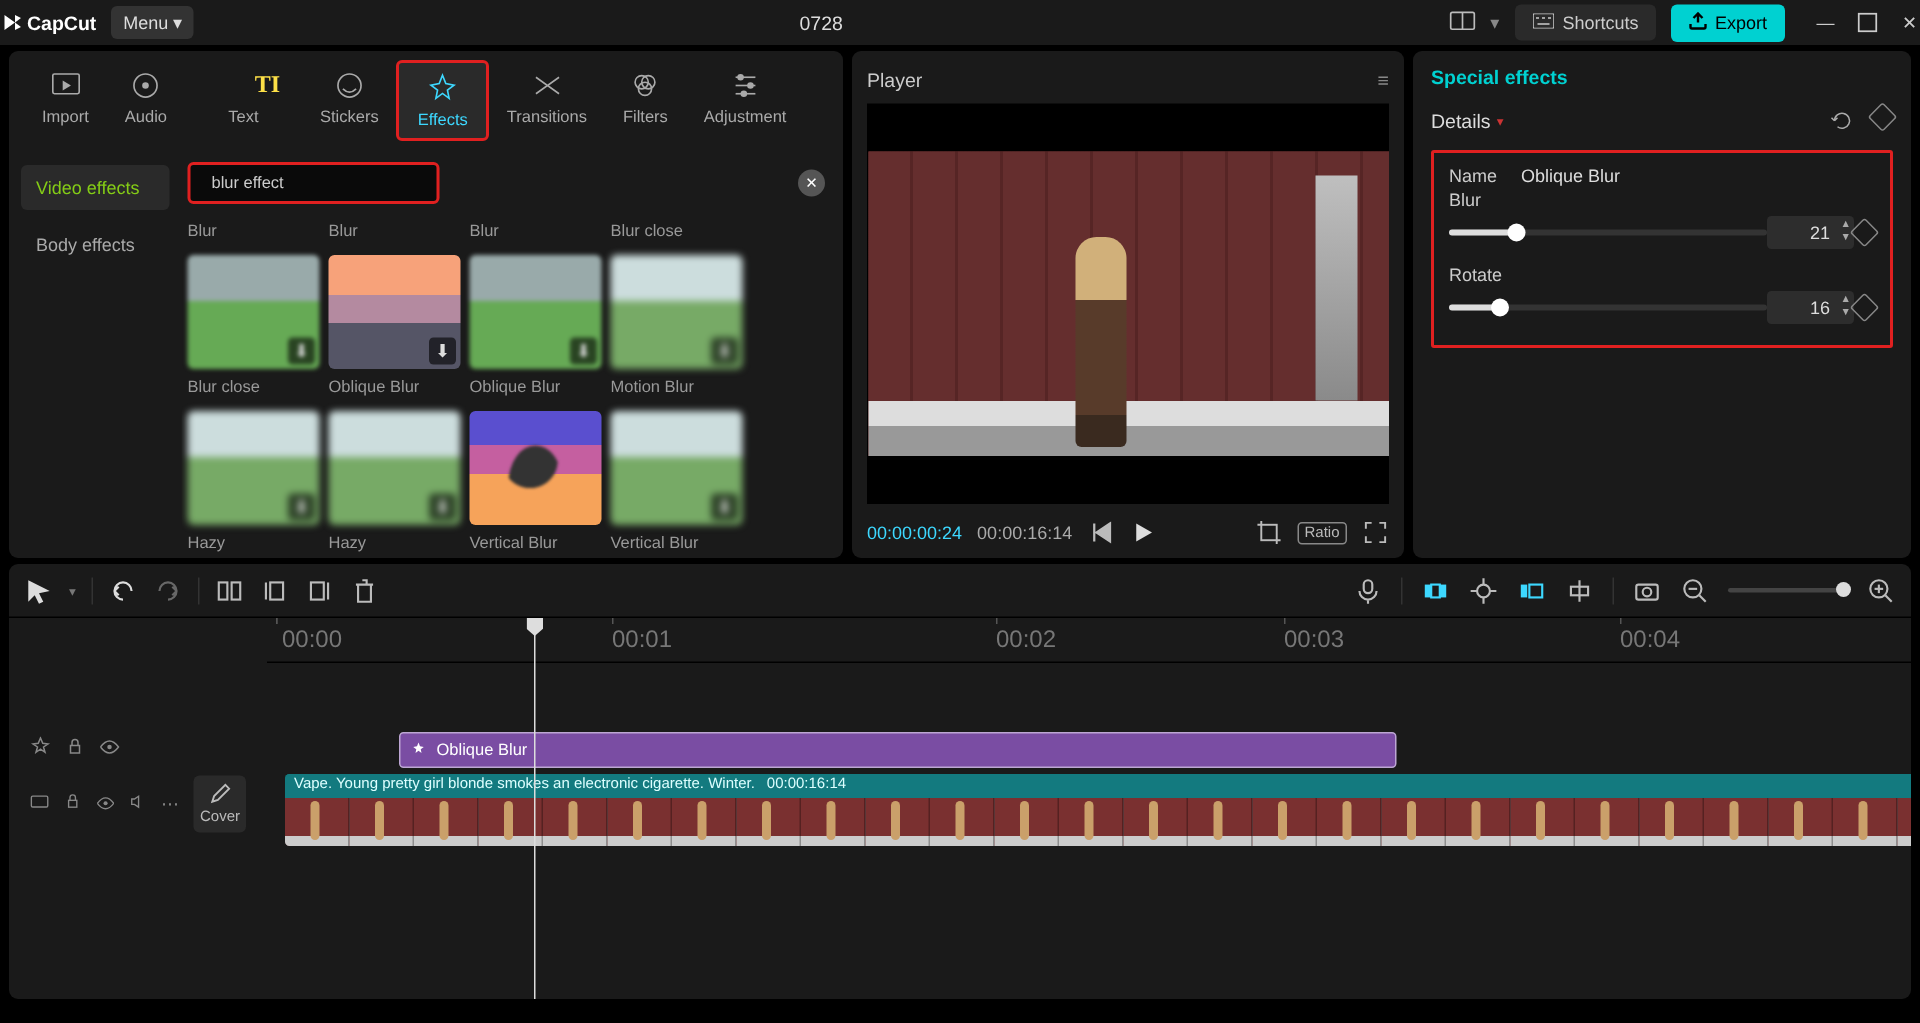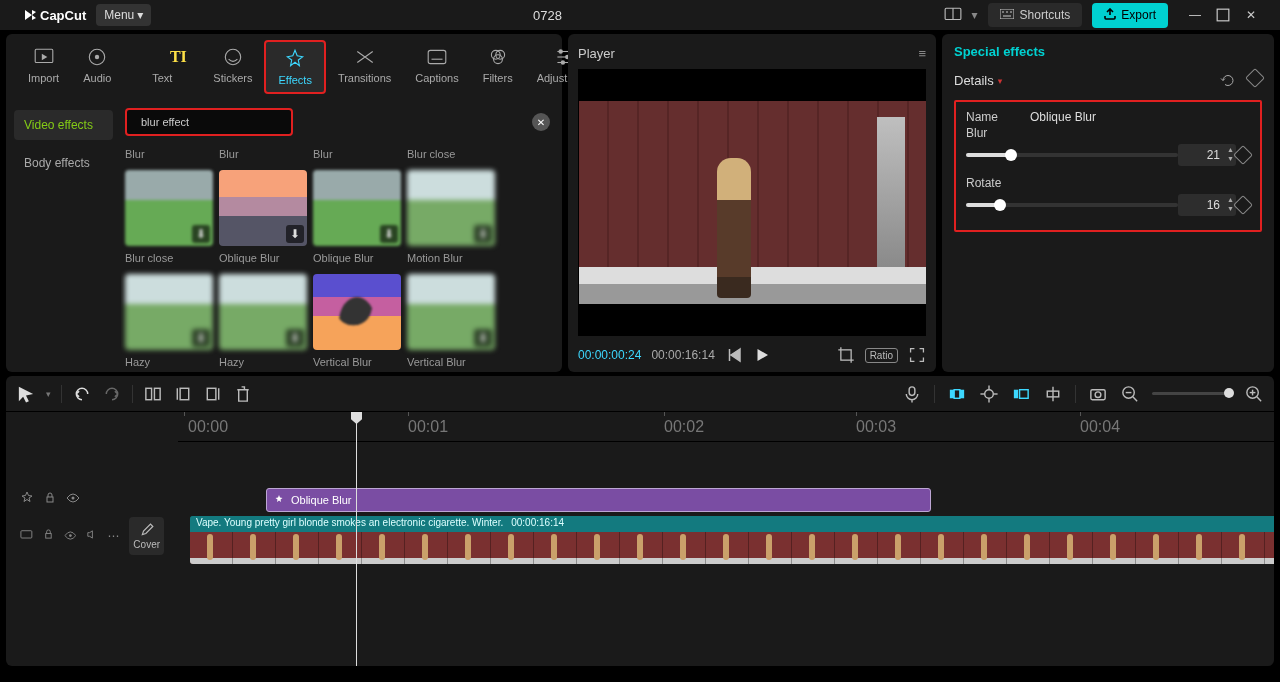--- a/index.html
+++ b/index.html
@@ -1,18 +1,18 @@
 <!DOCTYPE html>
 <html><head>
 <meta charset="utf-8">
 <style>
 * { margin: 0; padding: 0; box-sizing: border-box; font-family: Arial, sans-serif; user-select: none; }
 body { background: #000; width: 1280px; height: 682px; overflow: hidden; color: #b0b0b0; font-size: 12px; }
 
-.titlebar { height: 30px; background: #1a1a1a; display: flex; align-items: center; padding: 0 22px; }
+.titlebar { height: 30px; background: #1a1a1a; display: flex; align-items: center; padding: 0 0; }
 .logo { color: #fff; font-weight: bold; font-size: 13px; display: flex; align-items: center; gap: 2px; }
 .menu-btn { background: #333; color: #ddd; padding: 4px 8px; border-radius: 4px; margin-left: 10px; display: flex; align-items: center; gap: 3px; font-size: 12px; }
 .project-title { flex: 1; text-align: center; color: #ddd; font-size: 13px; }
 .title-right { display: flex; align-items: center; gap: 10px; }
 .shortcuts-btn { background: #2a2a2a; color: #ccc; padding: 5px 12px; border-radius: 4px; display: flex; align-items: center; gap: 6px; font-size: 12px; }
 .export-btn { background: #00d1d1; color: #000; padding: 5px 12px; border-radius: 4px; display: flex; align-items: center; gap: 5px; font-size: 12px; font-weight: 500; }
 .win-controls { display: flex; gap: 14px; color: #ccc; margin-left: 10px; }
 .win-btn { width: 14px; height: 14px; display: flex; align-items: center; justify-content: center; cursor: pointer; }
 
 .top-row { display: flex; gap: 6px; padding: 4px 6px; height: 346px; }
@@ -61,21 +61,21 @@
 .tc-dur { color: #aaa; font-size: 12px; }
 .pc-spacer { flex: 1; }
 .pc-icon { width: 18px; height: 18px; display: flex; align-items: center; justify-content: center; color: #bbb; cursor: pointer; }
 .ratio-chip { border: 1px solid #888; border-radius: 3px; padding: 1px 4px; font-size: 10px; color: #bbb; }
 
 .props-panel { flex: 1; background: #1a1a1a; border-radius: 6px; padding: 10px 12px; }
 .props-title { color: #00d1d1; font-size: 13px; font-weight: 600; padding-bottom: 12px; }
 .props-sub { display: flex; justify-content: space-between; align-items: center; color: #ddd; font-size: 13px; padding-bottom: 10px; }
 .sub-icons { display: flex; gap: 12px; color: #aaa; }
 .highlight-box { border: 2px solid #e02020; border-radius: 2px; padding: 8px 10px 14px; }
-.prop-row { display: flex; align-items: center; gap: 24px; margin-bottom: 2px; }
+.prop-row { display: flex; align-items: center; gap: 8px; margin-bottom: 2px; }
 .prop-name { color: #ccc; font-size: 12px; width: 40px; }
 .prop-val { color: #ddd; font-size: 12px; }
 .slider-row { display: flex; align-items: center; margin: 4px 0 10px; }
 .slider-row:last-child{margin-bottom:0;}
 .slabel { color: #ccc; font-size: 12px; margin-bottom:2px; }
 .slider { flex: 1; height: 4px; background: #333; border-radius: 2px; position: relative; }
 .slider .fill { position: absolute; left: 0; top: 0; bottom: 0; background: #ddd; border-radius: 2px; }
 .slider .thumb { position: absolute; top: -4px; width: 12px; height: 12px; background: #fff; border-radius: 50%; transform: translateX(-50%); }
 .numbox { width: 58px; height: 22px; background: #2d2d2d; border-radius: 3px; display: flex; align-items: center; justify-content: flex-end; padding-right: 16px; color: #ddd; position: relative; font-size:12px; }
 .numbox .steppers { position: absolute; right: 2px; top: 1px; display: flex; flex-direction: column; font-size: 7px; color: #aaa; line-height: 9px; }
@@ -214,29 +214,20 @@
           </span>
           <span class="tlabel">Effects</span>
         </div>
       <div class="media-tab">
           <span class="ticon">
             <svg viewBox="0 0 20 20">
               <path d="M3 5 l7 5 l-7 5 M17 5 l-7 5 l7 5" fill="none" stroke="#aaa"></path>
             </svg>
           </span>
           <span class="tlabel">Transitions</span>
-        </div>
-      <div class="media-tab">
-          <span class="ticon">
-            <svg viewBox="0 0 20 20">
-              <rect x="2" y="4" width="16" height="12" rx="2" fill="none" stroke="#aaa"></rect>
-              <line x1="5" y1="12" x2="15" y2="12" stroke="#aaa"></line>
-            </svg>
-          </span>
-          <span class="tlabel">Captions</span>
         </div>
       <div class="media-tab">
           <span class="ticon">
             <svg viewBox="0 0 20 20">
               <circle cx="8" cy="8" r="4" fill="none" stroke="#aaa"></circle>
               <circle cx="12" cy="8" r="4" fill="none" stroke="#aaa"></circle>
               <circle cx="10" cy="12" r="4" fill="none" stroke="#aaa"></circle>
             </svg>
           </span>
           <span class="tlabel">Filters</span>

